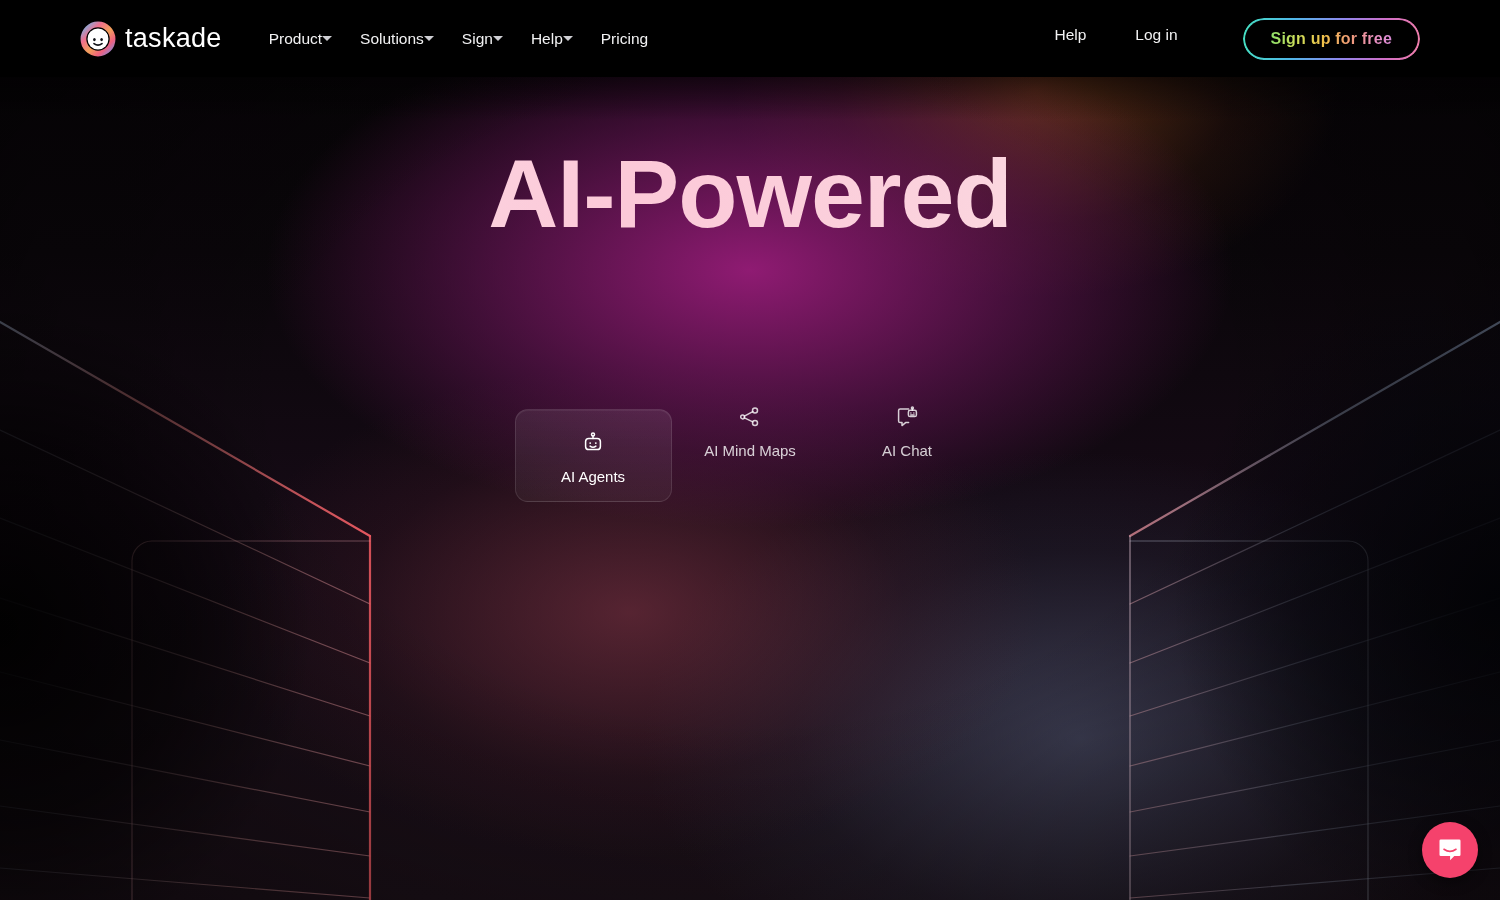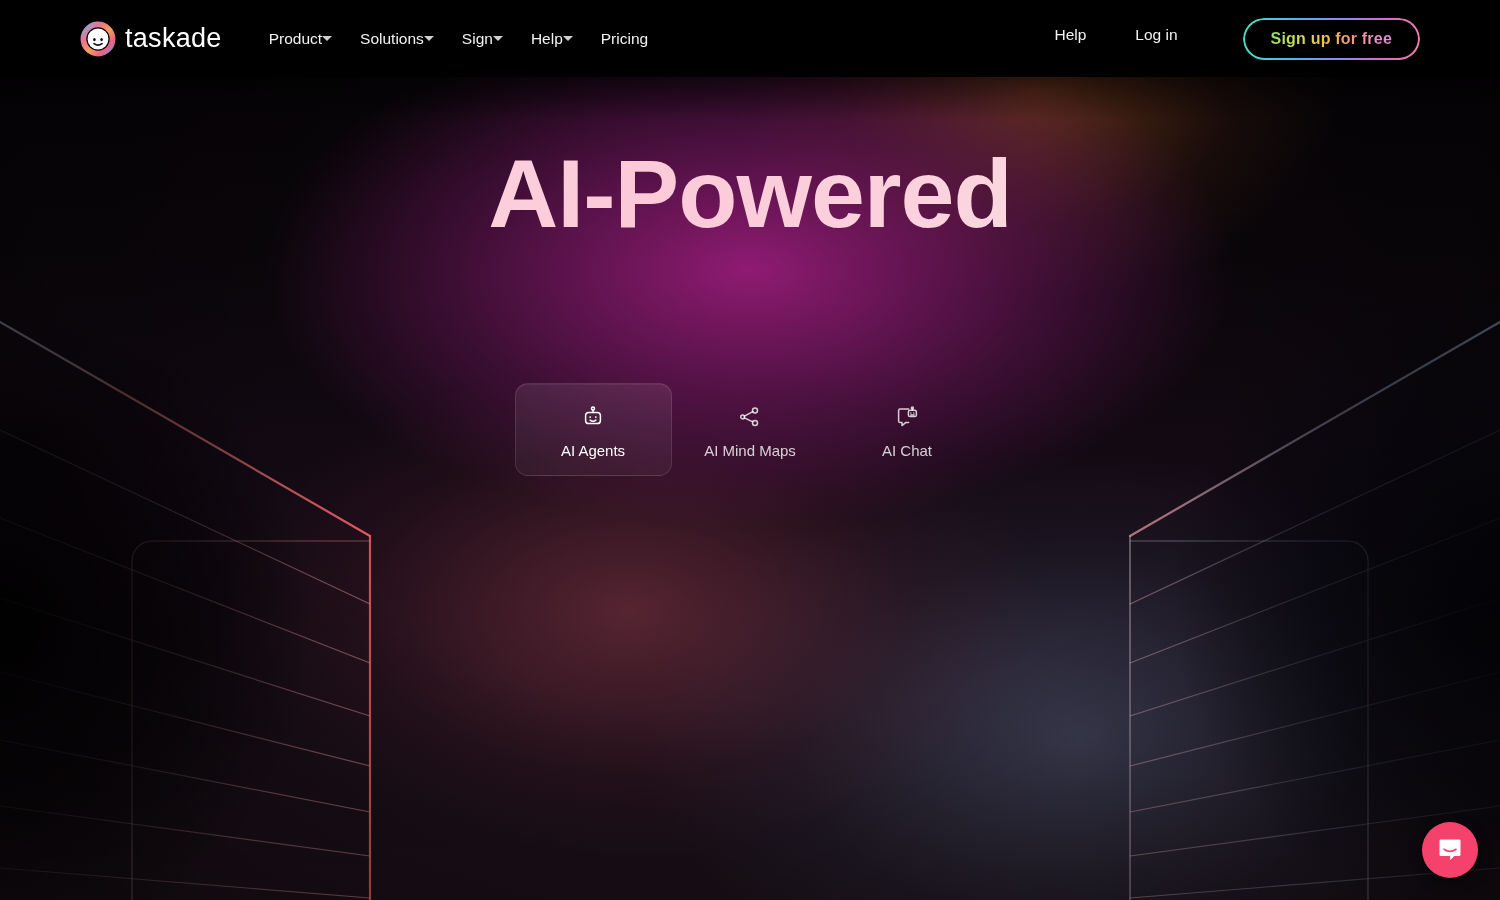--- a/index.html
+++ b/index.html
@@ -97,20 +97,21 @@
   }
   .tab {
     width:157px; padding:21px 6px 17px; border-radius:13px;
     display:flex; flex-direction:column; align-items:center; gap:14px;
     cursor:pointer; border:1px solid transparent; background:transparent;
   }
   .tab.active {
     background:linear-gradient(180deg, rgba(255,255,255,0.085) 0%, rgba(255,255,255,0.045) 100%);
     border:1px solid rgba(255,255,255,0.11);
     box-shadow:inset 0 1px 0 rgba(255,255,255,0.06);
+    margin-top:26px;
   }
   .tab .ico { width:24px; height:24px; display:block; color:rgba(255,255,255,0.80); }
   .tab.active .ico { color:#ffffff; }
   .tab .lbl { font-size:15px; color:rgba(255,255,255,0.80); white-space:nowrap; line-height:1; }
   .tab.active .lbl { color:#fff; }
 
   
   .intercom {
     position:absolute; right:22px; bottom:22px; width:56px; height:56px; border-radius:50%;
     background:#f5426c; display:flex; align-items:center; justify-content:center;

